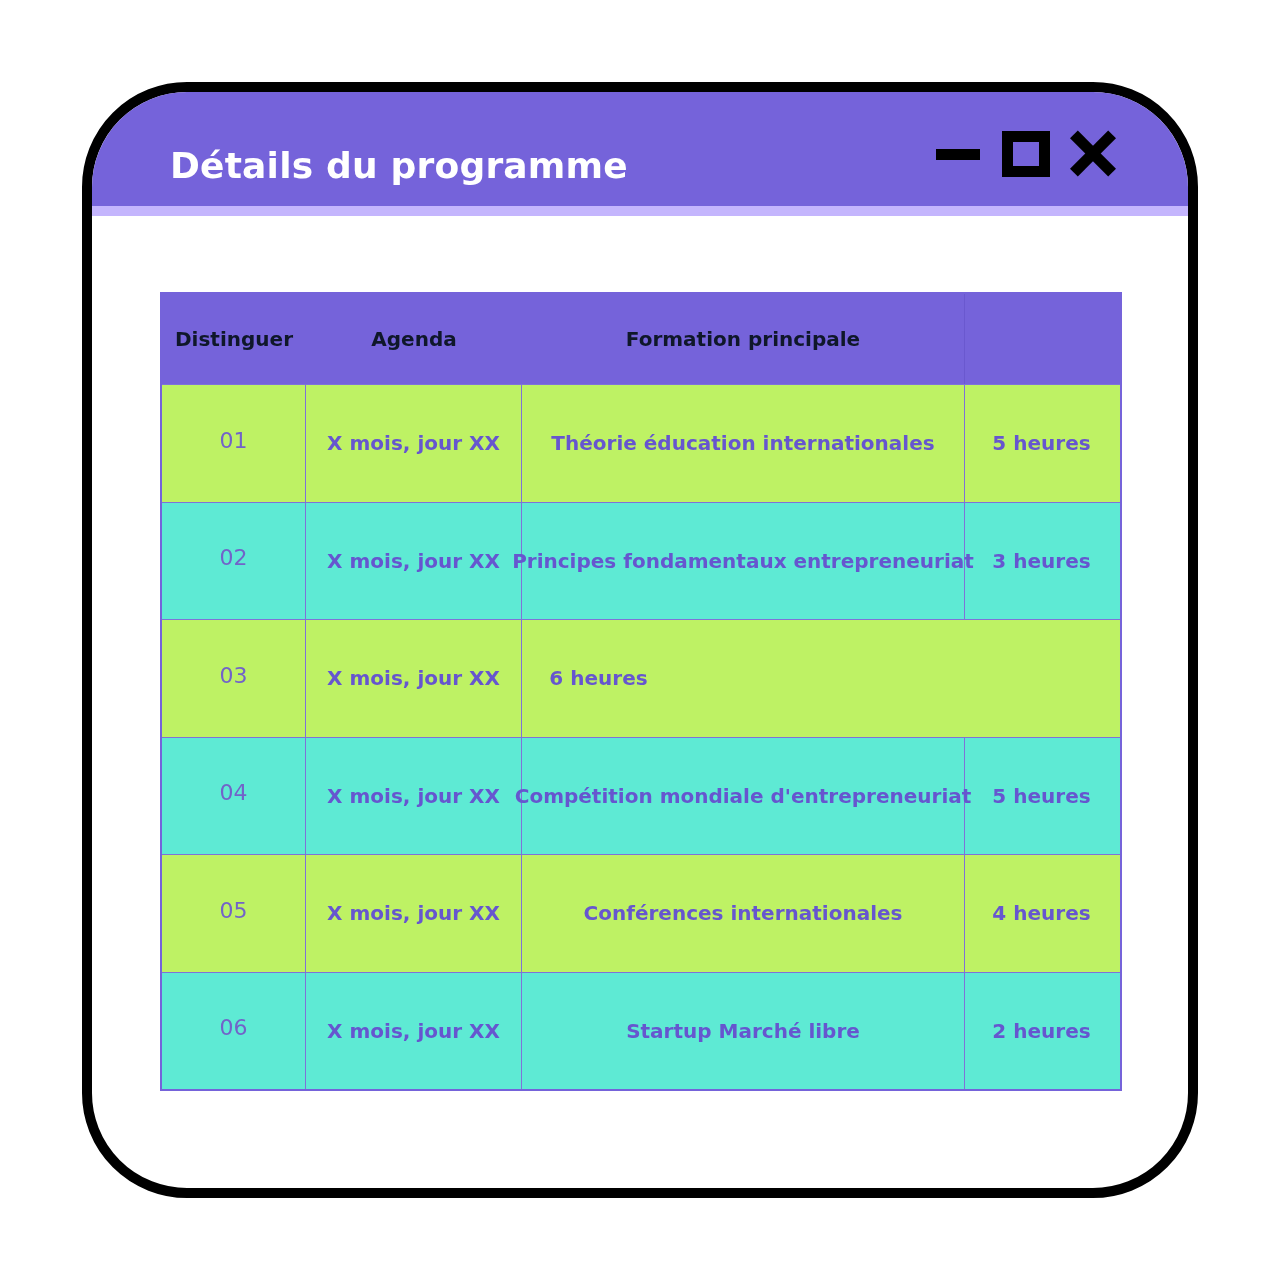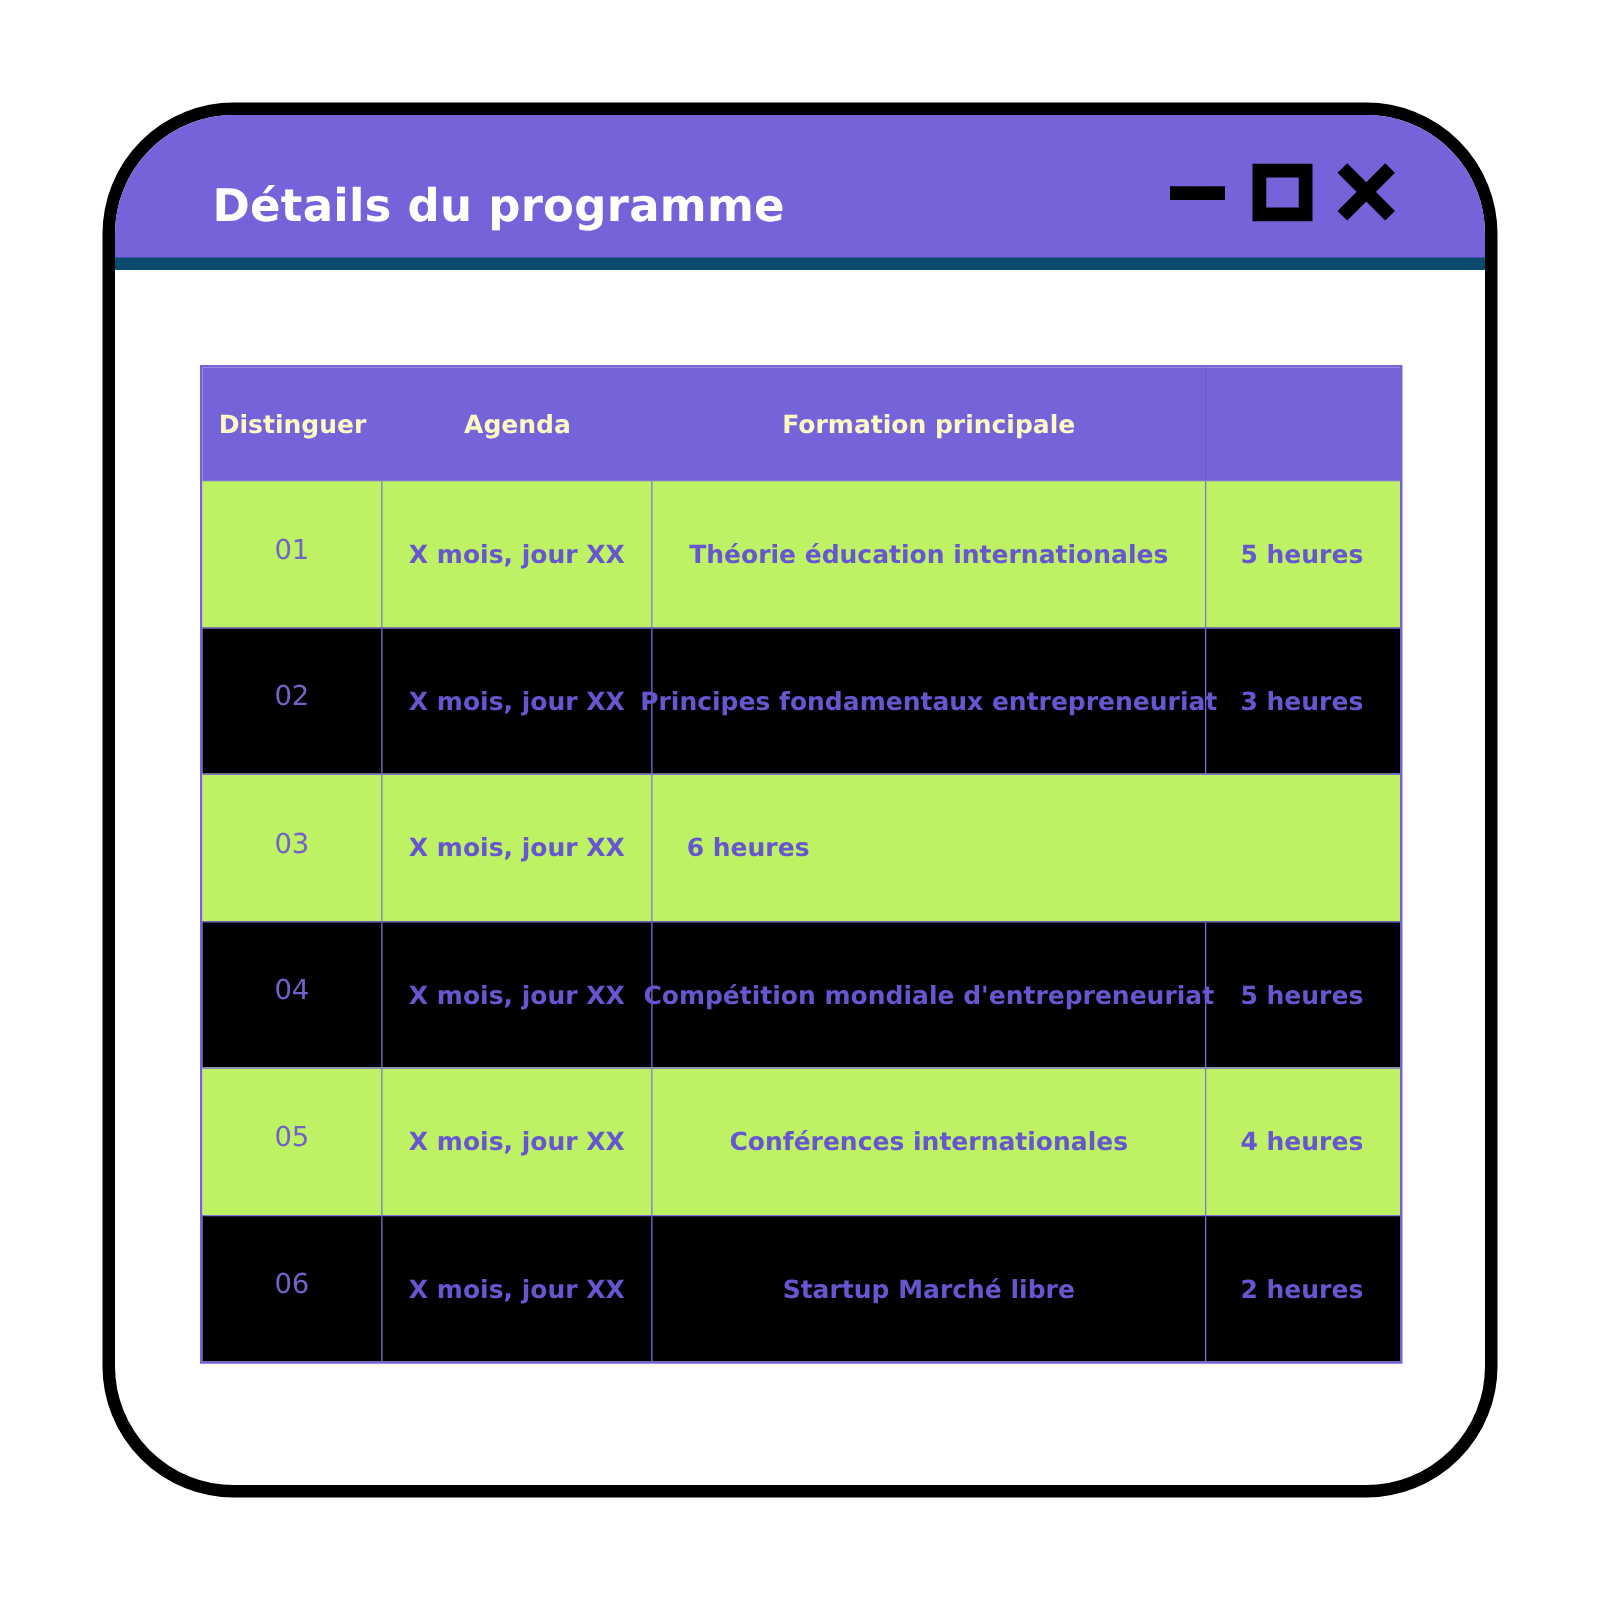--- a/index.html
+++ b/index.html
@@ -1,41 +1,41 @@
 <!DOCTYPE html>
 <html><head>
 <meta charset="utf-8">
 <style>
   html, body { margin:0; padding:0; }
   body { width:1280px; height:1280px; background:#ffffff; position:relative; overflow:hidden;
          font-family:"DejaVu Sans", "Liberation Sans", sans-serif; }
   .window { position:absolute; left:82px; top:82px; width:1096px; height:1096px;
             border:10px solid #000; border-radius:105px; background:#fff; overflow:hidden; }
   .titlebar { position:absolute; left:0; top:0; width:100%; height:114px; background:#7563DA;
-              border-bottom:10px solid #0c4a6e; }
+              border-bottom:10px solid #c4b5fd; }
   .title { position:absolute; left:78px; top:54px; color:#fff; font-size:36px; font-weight:bold;
            letter-spacing:0.2px; line-height:40px; }
   .controls { position:absolute; right:72px; top:40px; height:44px; display:flex; align-items:center; }
   .ctl { position:relative; cursor:pointer; }
   .ctl-min { width:46px; height:44px; margin-right:20px; }
   .ctl-min::before { content:""; position:absolute; left:0; top:17px; width:44px; height:11px; background:#000; }
   .ctl-max { width:48px; height:46px; margin-right:20px; box-sizing:border-box; border:11px solid #000; }
   .ctl-close { width:46px; height:46px; }
   .ctl-close::before, .ctl-close::after { content:""; position:absolute; left:-4px; top:17px; width:54px; height:11px; background:#000; }
   .ctl-close::before { transform:rotate(45deg); }
   .ctl-close::after { transform:rotate(-45deg); }
 
   .table { position:absolute; left:68px; top:200px; width:958px; border:2px solid #7563DA;
            border-collapse:collapse; }
   .thead { display:flex; height:90px; background:#7563DA; }
-  .th { display:flex; align-items:center; justify-content:center; color:#fef9c3; font-weight:bold;
+  .th { display:flex; align-items:center; justify-content:center; color:#0f172a; font-weight:bold;
         font-size:20px; box-sizing:border-box; }
   .row { display:flex; height:117.5px; border-top:1px solid #7f72d8; box-sizing:border-box; }
   .row.odd { background:#bef264; }
-  .row.even { background:#000000; }
+  .row.even { background:#5eead4; }
   .td { display:flex; align-items:center; justify-content:center; box-sizing:border-box;
         color:#6656CF; font-weight:bold; font-size:20px; border-right:1px solid #7f72d8; text-align:center; white-space:nowrap; }
   .td:last-child { border-right:none; }
   .td.num { font-weight:normal; font-size:22px; color:#7263C9; padding-bottom:6px; }
   .c1 { width:144px; } .c2 { width:216px; } .c3 { width:443px;text-align:right; } .c4 { width:153px; }
   .thead .c3 { border-right:1px solid #6a58cf; }
 </style>
 </head>
 <body>
 

